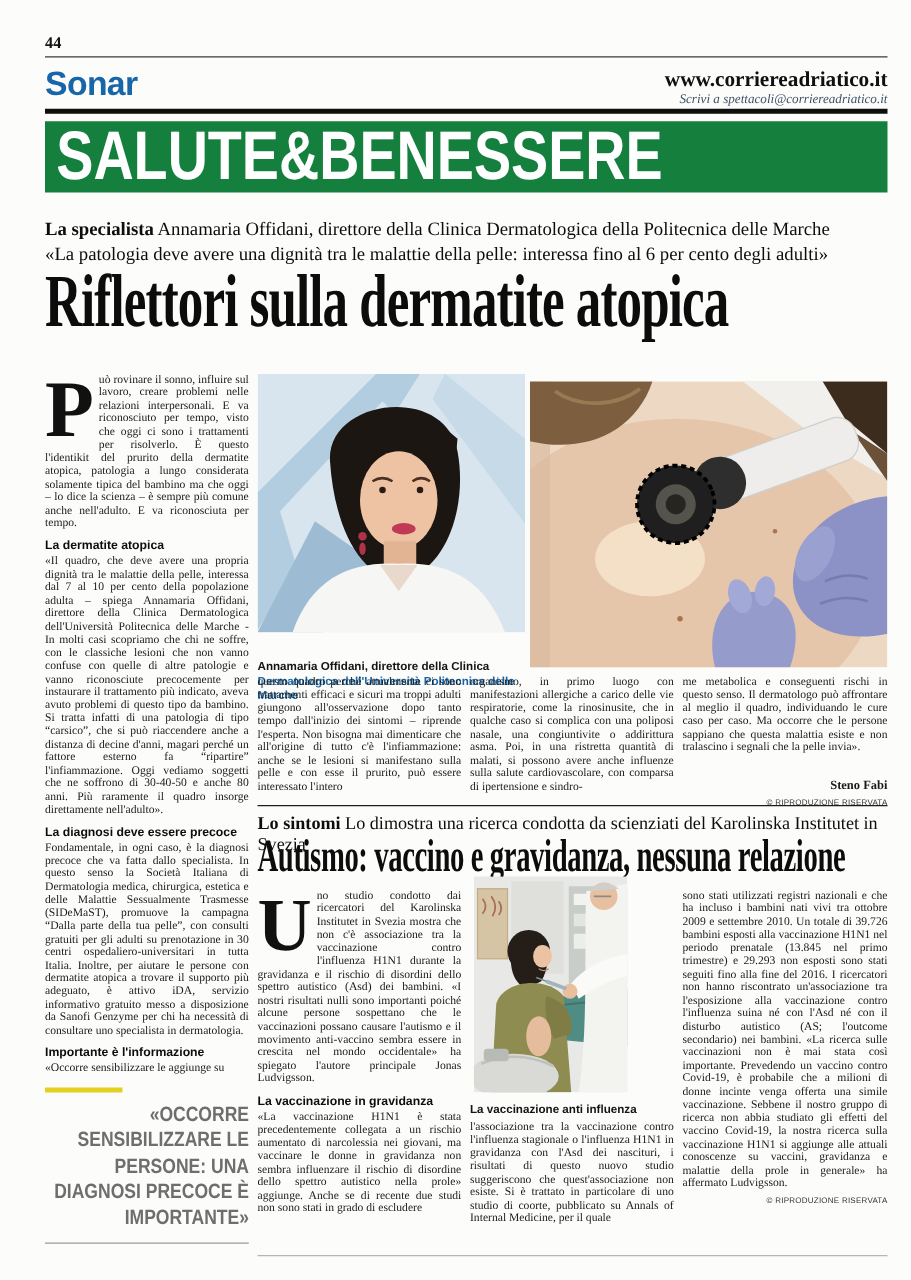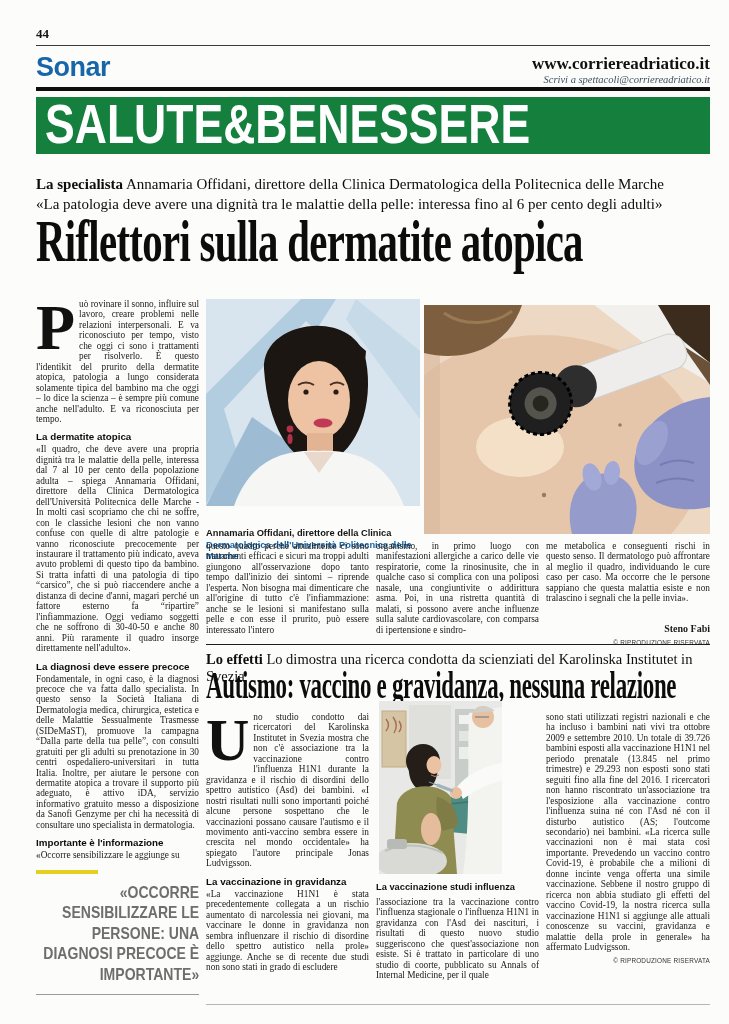--- a/index.html
+++ b/index.html
@@ -172,21 +172,21 @@
     <p class="body-p">organismo, in primo luogo con manifestazioni allergiche a carico delle vie respiratorie, come la rinosinusite, che in qualche caso si complica con una poliposi nasale, una congiuntivite o addirittura asma. Poi, in una ristretta quantità di malati, si possono avere anche influenze sulla salute cardiovascolare, con comparsa di ipertensione e sindro-</p>
   </div>
   <div class="body-col" id="a1col4">
     <p class="body-p">me metabolica e conseguenti rischi in questo senso. Il dermatologo può affrontare al meglio il quadro, individuando le cure caso per caso. Ma occorre che le persone sappiano che questa malattia esiste e non tralascino i segnali che la pelle invia».</p>
     <div class="byline">Steno Fabi</div>
     <div class="copyright">© RIPRODUZIONE RISERVATA</div>
   </div>
 
   <div class="abs" id="rule-div"></div>
   <div class="abs" id="kicker2">
-    <span class="b">Lo effetti</span><span> Lo dimostra una ricerca condotta da scienziati del Karolinska Institutet in Svezia</span>
+    <span class="b">Lo sintomi</span><span> Lo dimostra una ricerca condotta da scienziati del Karolinska Institutet in Svezia</span>
   </div>
   <div class="abs" id="headline2">
     <span>Autismo: vaccino e gravidanza, nessuna relazione</span>
   </div>
 
   <div class="body-col" id="a2colA">
     <p class="body-p"><span class="dropcap u">U</span><span>no studio condotto dai ricercatori del Karolinska Institutet in Svezia mostra che non c'è associazione tra la vaccinazione contro l'influenza H1N1 durante la gravidanza e il rischio di disordini dello spettro autistico (Asd) dei bambini. «I nostri risultati nulli sono importanti poiché alcune persone sospettano che le vaccinazioni possano causare l'autismo e il movimento anti-vaccino sembra essere in crescita nel mondo occidentale» ha spiegato l'autore principale Jonas Ludvigsson.</span></p>
     <div class="subhead">La vaccinazione in gravidanza</div>
     <p class="body-p">«La vaccinazione H1N1 è stata precedentemente collegata a un rischio aumentato di narcolessia nei giovani, ma vaccinare le donne in gravidanza non sembra influenzare il rischio di disordine dello spettro autistico nella prole» aggiunge. Anche se di recente due studi non sono stati in grado di escludere</p>
   </div>
@@ -217,21 +217,21 @@
       <path d="M96,16 h14" stroke="#8a8a86" stroke-width="1.4"></path>
       <path d="M123,62 C100,66 86,76 78,86 L84,98 C96,90 110,82 123,80 Z" fill="#fafaf8"></path>
       <circle cx="77" cy="92" r="6" fill="#e9bf9e"></circle>
       <path d="M74,90 L58,84" stroke="#9fb4bd" stroke-width="3"></path>
       <path d="M58,84 L50,81" stroke="#7c8d95" stroke-width="1.2"></path>
       <ellipse cx="32" cy="160" rx="36" ry="18" fill="#d9dad6"></ellipse>
       <path d="M6,150 q28,-12 58,2" stroke="#bfc1bc" stroke-width="2" fill="none"></path>
       <rect x="8" y="138" width="20" height="10" rx="3" fill="#b8bab5"></rect>
     </svg>
   </div>
-  <div class="abs" id="caption3">La vaccinazione studi influenza</div>
+  <div class="abs" id="caption3">La vaccinazione anti influenza</div>
 
   <div class="body-col" id="a2colB">
     <p class="body-p">l'associazione tra la vaccinazione contro l'influenza stagionale o l'influenza H1N1 in gravidanza con l'Asd dei nascituri, i risultati di questo nuovo studio suggeriscono che quest'associazione non esiste. Si è trattato in particolare di uno studio di coorte, pubblicato su Annals of Internal Medicine, per il quale</p>
   </div>
   <div class="body-col" id="a2colC">
     <p class="body-p">sono stati utilizzati registri nazionali e che ha incluso i bambini nati vivi tra ottobre 2009 e settembre 2010. Un totale di 39.726 bambini esposti alla vaccinazione H1N1 nel periodo prenatale (13.845 nel primo trimestre) e 29.293 non esposti sono stati seguiti fino alla fine del 2016. I ricercatori non hanno riscontrato un'associazione tra l'esposizione alla vaccinazione contro l'influenza suina né con l'Asd né con il disturbo autistico (AS; l'outcome secondario) nei bambini. «La ricerca sulle vaccinazioni non è mai stata così importante. Prevedendo un vaccino contro Covid-19, è probabile che a milioni di donne incinte venga offerta una simile vaccinazione. Sebbene il nostro gruppo di ricerca non abbia studiato gli effetti del vaccino Covid-19, la nostra ricerca sulla vaccinazione H1N1 si aggiunge alle attuali conoscenze su vaccini, gravidanza e malattie della prole in generale» ha affermato Ludvigsson.</p>
     <div class="copyright">© RIPRODUZIONE RISERVATA</div>
   </div>
 
   <div class="abs" id="rule-bottom2"></div>

